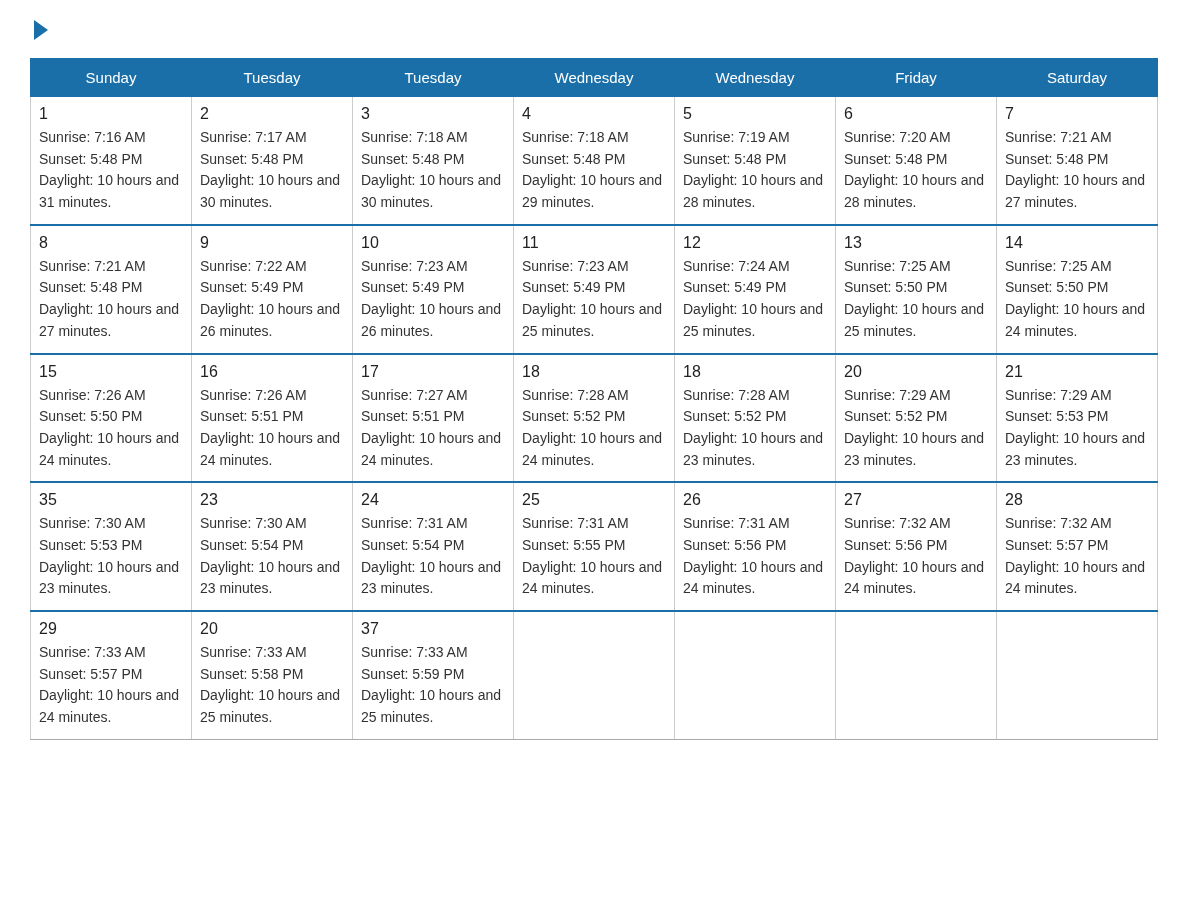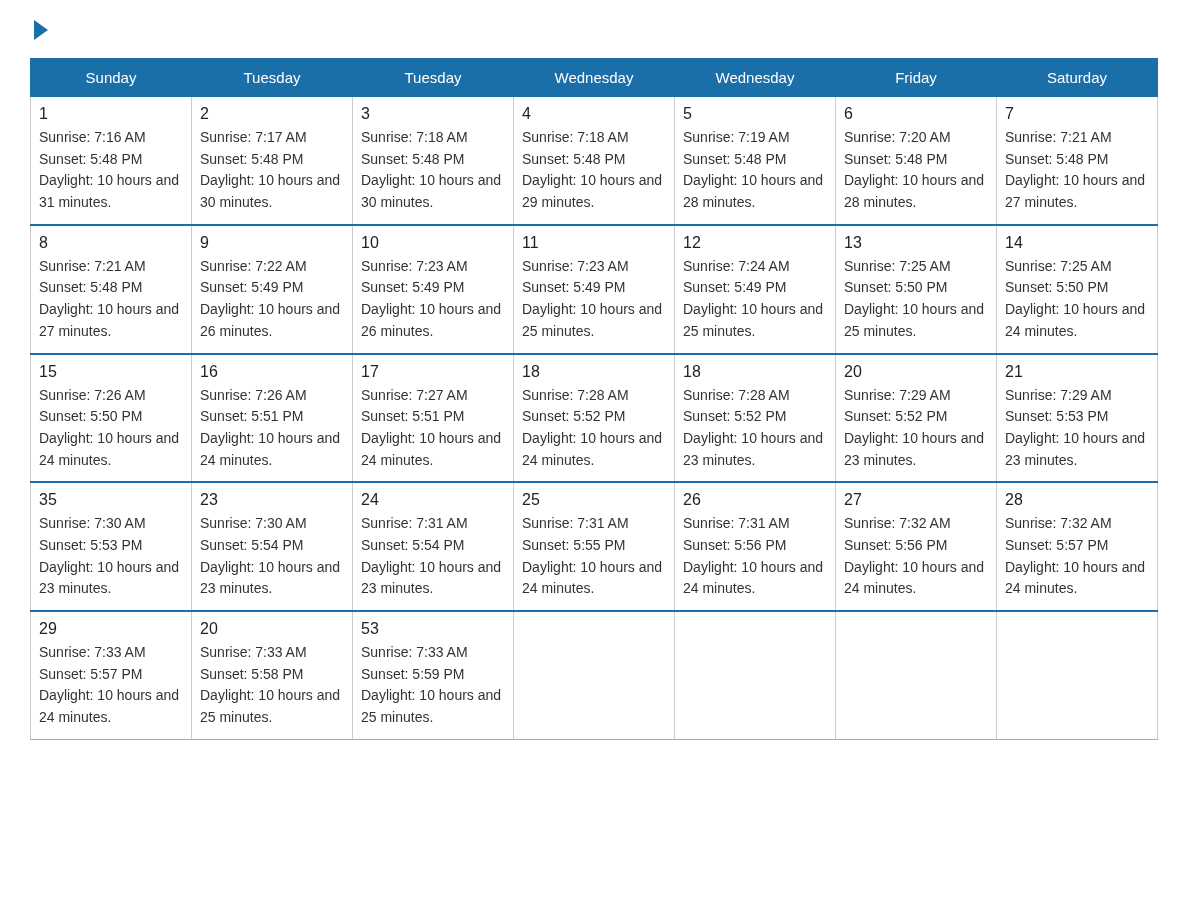--- a/index.html
+++ b/index.html
@@ -378,21 +378,21 @@
       </td>
         <td>
         <span class="day-number">20</span>
         <div class="day-info">
           Sunrise: 7:33 AM<br>
           Sunset: 5:58 PM<br>
           Daylight: 10 hours and 25 minutes.
         </div>
       </td>
         <td>
-        <span class="day-number">53</span>
+        <span class="day-number">37</span>
         <div class="day-info">
           Sunrise: 7:33 AM<br>
           Sunset: 5:59 PM<br>
           Daylight: 10 hours and 25 minutes.
         </div>
       </td>
         <td class="empty-cell"></td>
         <td class="empty-cell"></td>
         <td class="empty-cell"></td>
         <td class="empty-cell"></td>

